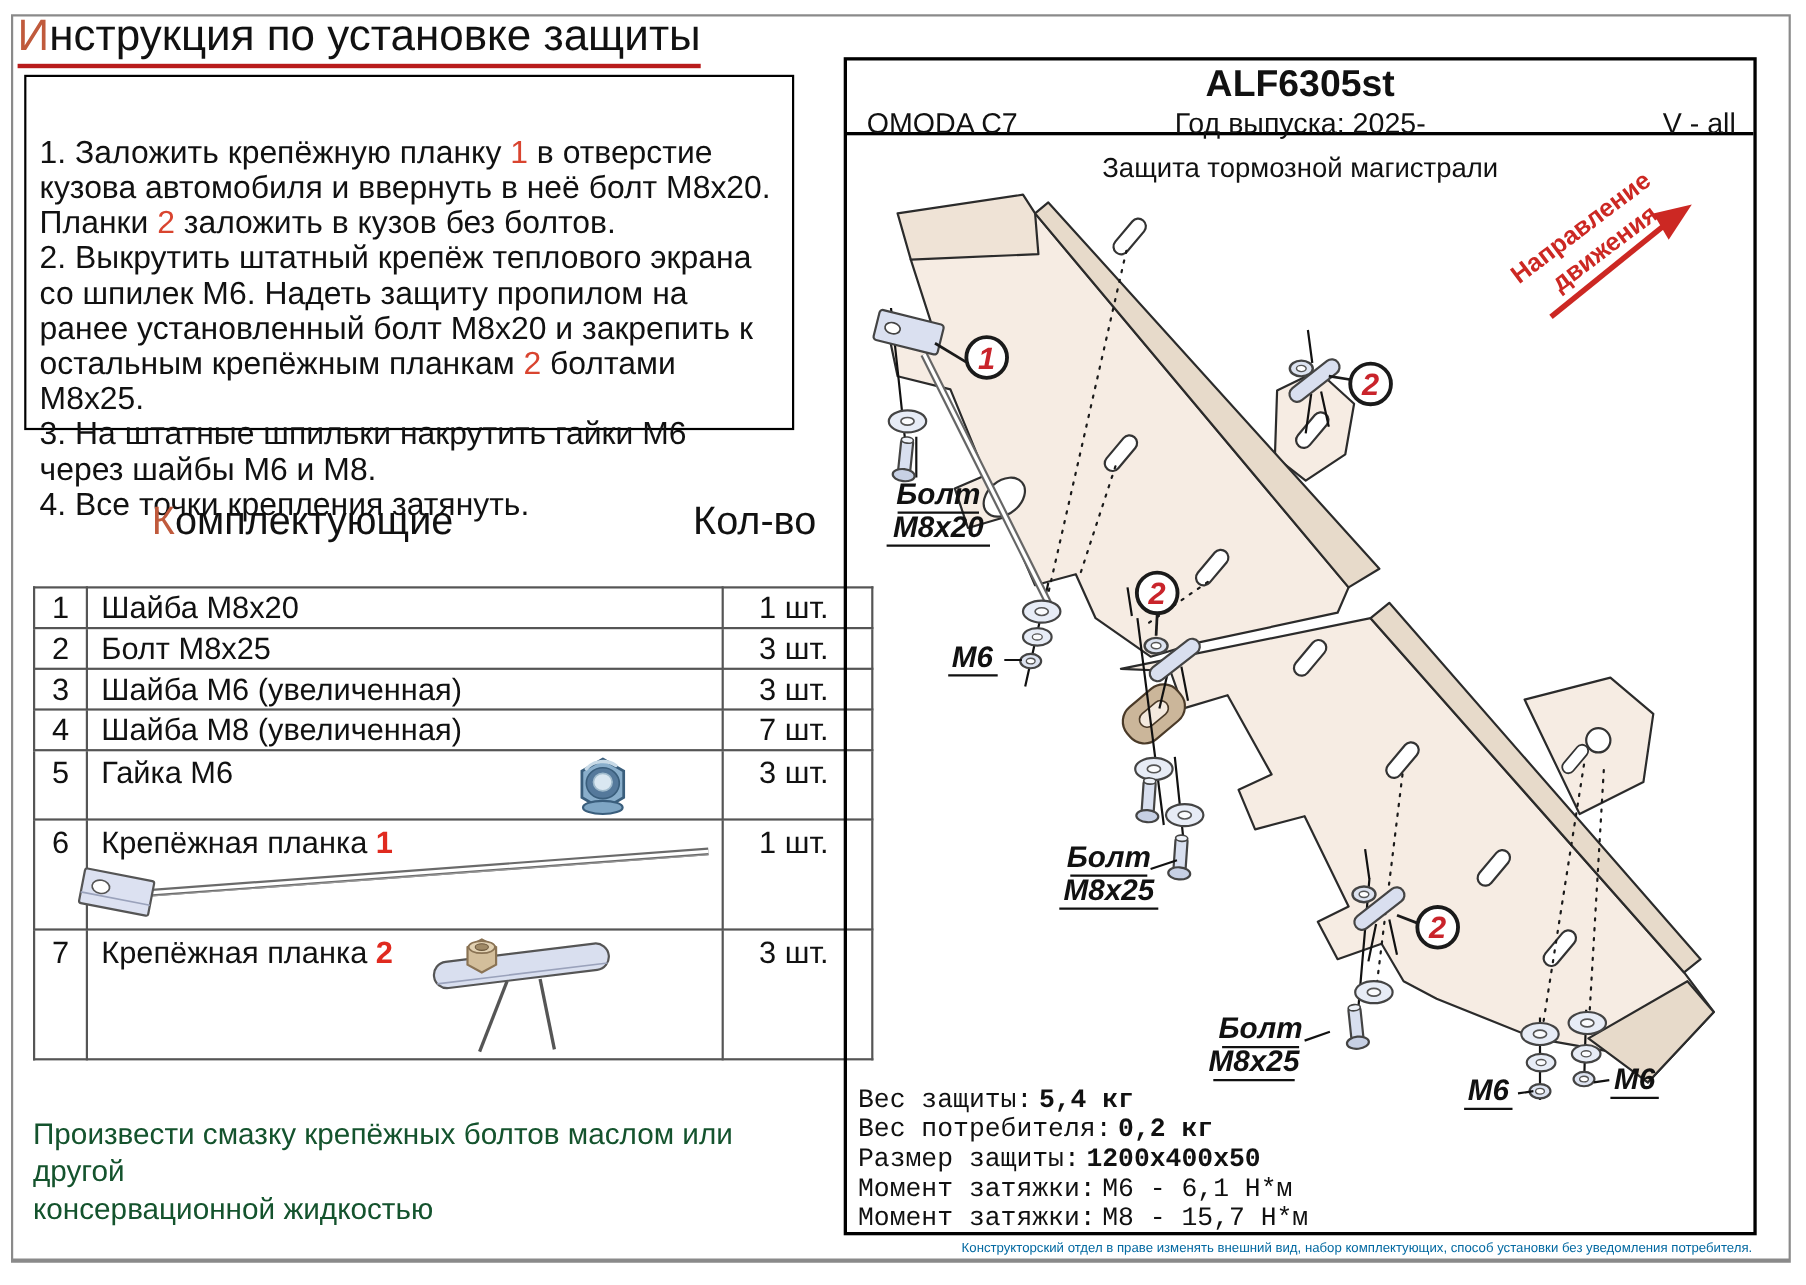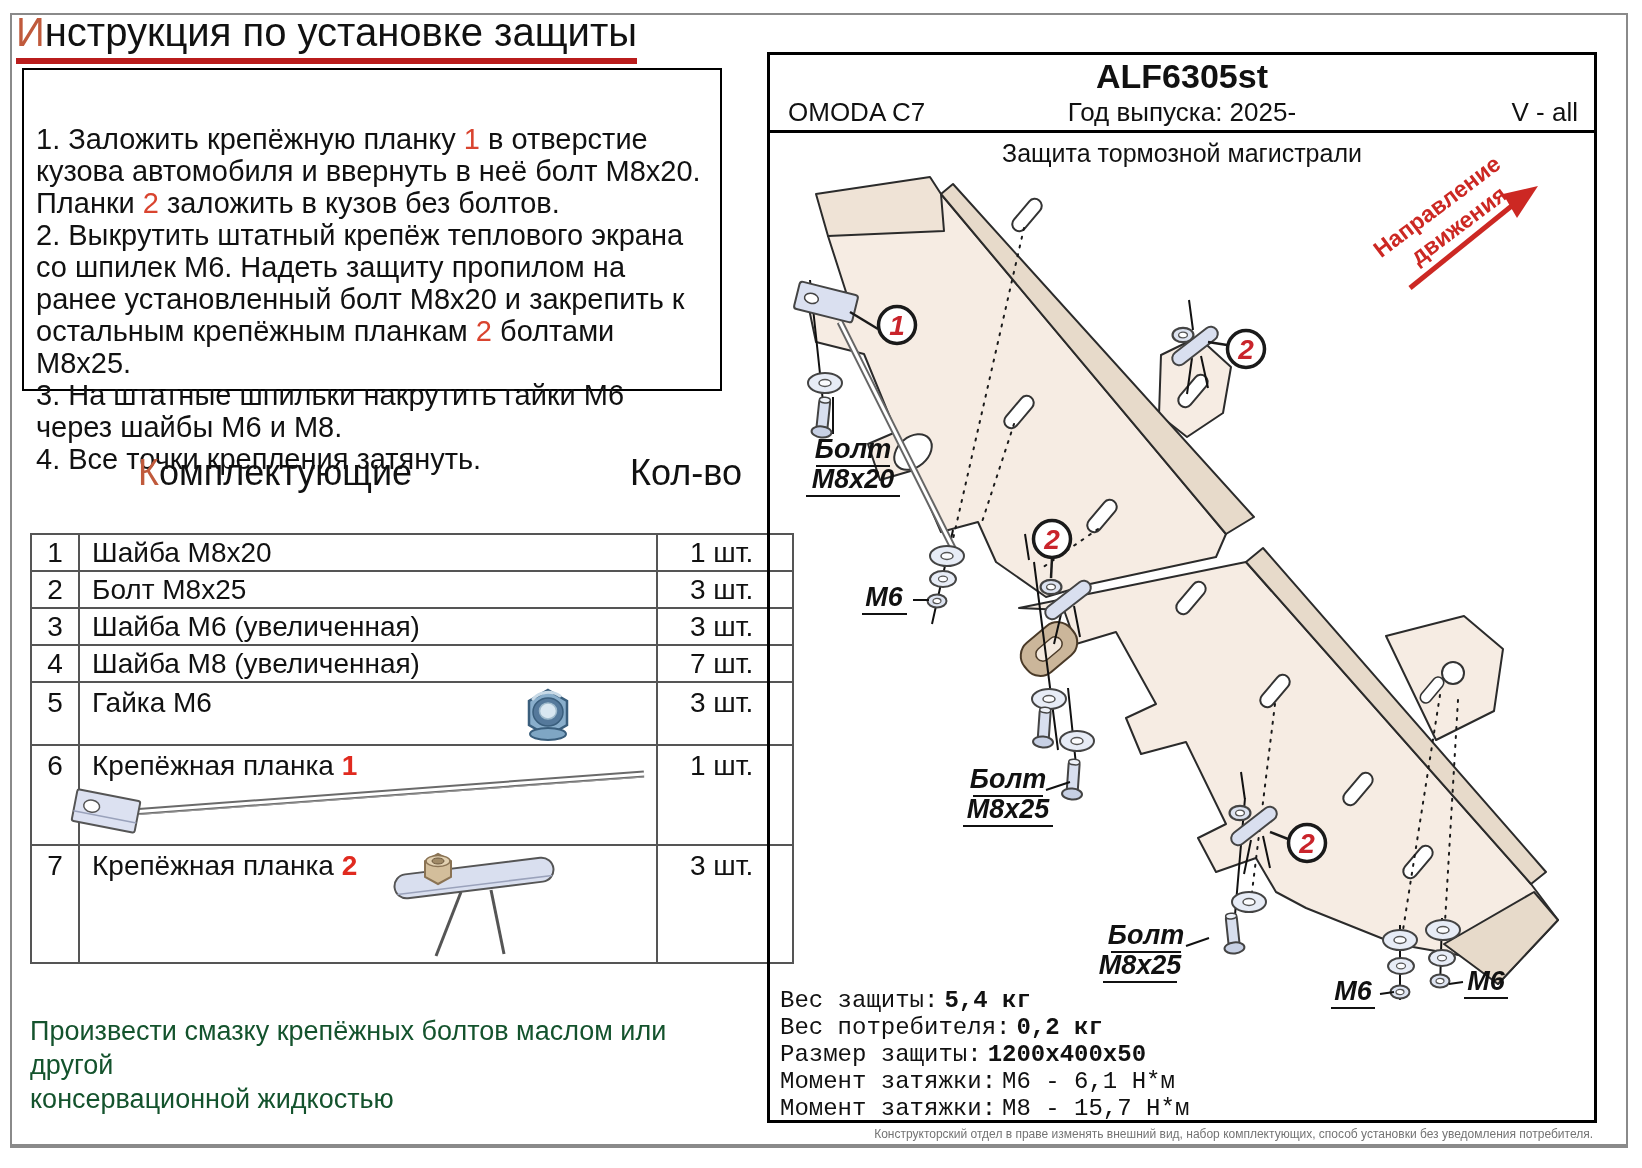--- a/index.html
+++ b/index.html
@@ -2,21 +2,21 @@
 <html lang="ru"><head>
 <meta charset="utf-8">
 <style>
   html,body{margin:0;padding:0;background:#fff;}
   .page{position:relative;width:1642px;height:1168px;background:#fff;
         font-family:"Liberation Sans",sans-serif;color:#111;overflow:hidden;}
   .page-border{position:absolute;left:10px;top:13px;width:1618px;height:1135px;
         border:2px solid #8a8a8a;border-bottom-width:4px;box-sizing:border-box;}
   .accent{color:#C05A3C;}
   .doc-title{position:absolute;left:16px;top:10px;margin:0;font-size:40px;font-weight:400;
-        display:inline-block;border-bottom:6px solid #b91c1c;padding-bottom:3px;letter-spacing:0;}
+        display:inline-block;border-bottom:4px solid #b91c1c;padding-bottom:3px;letter-spacing:0;}
   .instr-box{position:absolute;left:22px;top:68px;width:700px;height:323px;
         border:2px solid #000;box-sizing:border-box;padding:6px 12px;}
   .instr-text{font-size:29px;line-height:32px;white-space:pre-wrap;margin-top:47px;}
   .red-num{color:#D9442F;}
   .comp-title{position:absolute;left:90px;top:452px;font-size:36px;margin-left:48px;}
   .qty-title{position:absolute;left:600px;top:452px;width:142px;font-size:36px;text-align:right;}
   .comp-table{position:absolute;left:30px;top:533px;width:712px;border-collapse:collapse;
         table-layout:fixed;font-size:28px;}
   .comp-table td{border:2px solid #555;padding:0;vertical-align:middle;}
   .c-num{width:46px;text-align:center;}
@@ -28,32 +28,32 @@
   .r7{height:118px;}.r7 td{vertical-align:top;}
   .r5 .c-num,.r5 .c-name,.r5 .c-qty,
   .r6 .c-num,.r6 .c-name,.r6 .c-qty,
   .r7 .c-num,.r7 .c-name,.r7 .c-qty{padding-top:4px;}
   .mark{color:#E02A1F;font-weight:bold;}
   .cell-img{position:absolute;pointer-events:none;}
   .warning{position:absolute;left:30px;top:1014px;width:700px;text-align:left;
         color:#14532d;font-size:27px;line-height:34px;}
   .panel{position:absolute;left:767px;top:52px;width:830px;height:1071px;
         border:3px solid #000;box-sizing:border-box;}
-  .panel-head{position:absolute;left:0;top:0;width:100%;height:78px;
+  .panel-head{position:absolute;left:0;top:0;width:100%;height:68px;
         border-bottom:3px solid #000;box-sizing:border-box;}
   .code{position:absolute;left:0;top:2px;width:100%;text-align:center;font-size:34px;font-weight:bold;}
   .model{position:absolute;left:18px;top:42px;font-size:26px;}
   .year{position:absolute;left:0;top:42px;width:100%;text-align:center;font-size:26px;}
   .engine{position:absolute;right:16px;top:42px;font-size:26px;}
   .subtitle{position:absolute;left:0;top:84px;width:100%;text-align:center;font-size:25px;}
   .specs{position:absolute;left:10px;top:932px;font-size:24px;line-height:27px;font-family:Liberation Mono, monospace;}
   .spec-line .spec-value{margin-left:6px;}
   .spec-line.b .spec-value{font-weight:bold;}
   .drawing{position:absolute;left:746px;top:132px;width:848px;height:878px;pointer-events:none;}
-  .footnote{position:absolute;left:767px;top:1127px;width:826px;text-align:right;font-size:12px;color:#737373;}
+  .footnote{position:absolute;left:767px;top:1127px;width:826px;text-align:right;font-size:12px;color:#0369a1;}
   svg text{font-family:"Liberation Sans",sans-serif;}
   .dwg-label{font-size:27px;font-style:italic;font-weight:bold;fill:#111;}
   .callout-num{font-size:28px;font-style:italic;font-weight:bold;fill:#C9242B;text-anchor:middle;}
   .dir-text{fill:#CC2823;font-size:23px;font-weight:bold;text-anchor:middle;}
 </style>
 </head>
 <body>
 
 <div class="page">
   <div class="page-border"></div>

